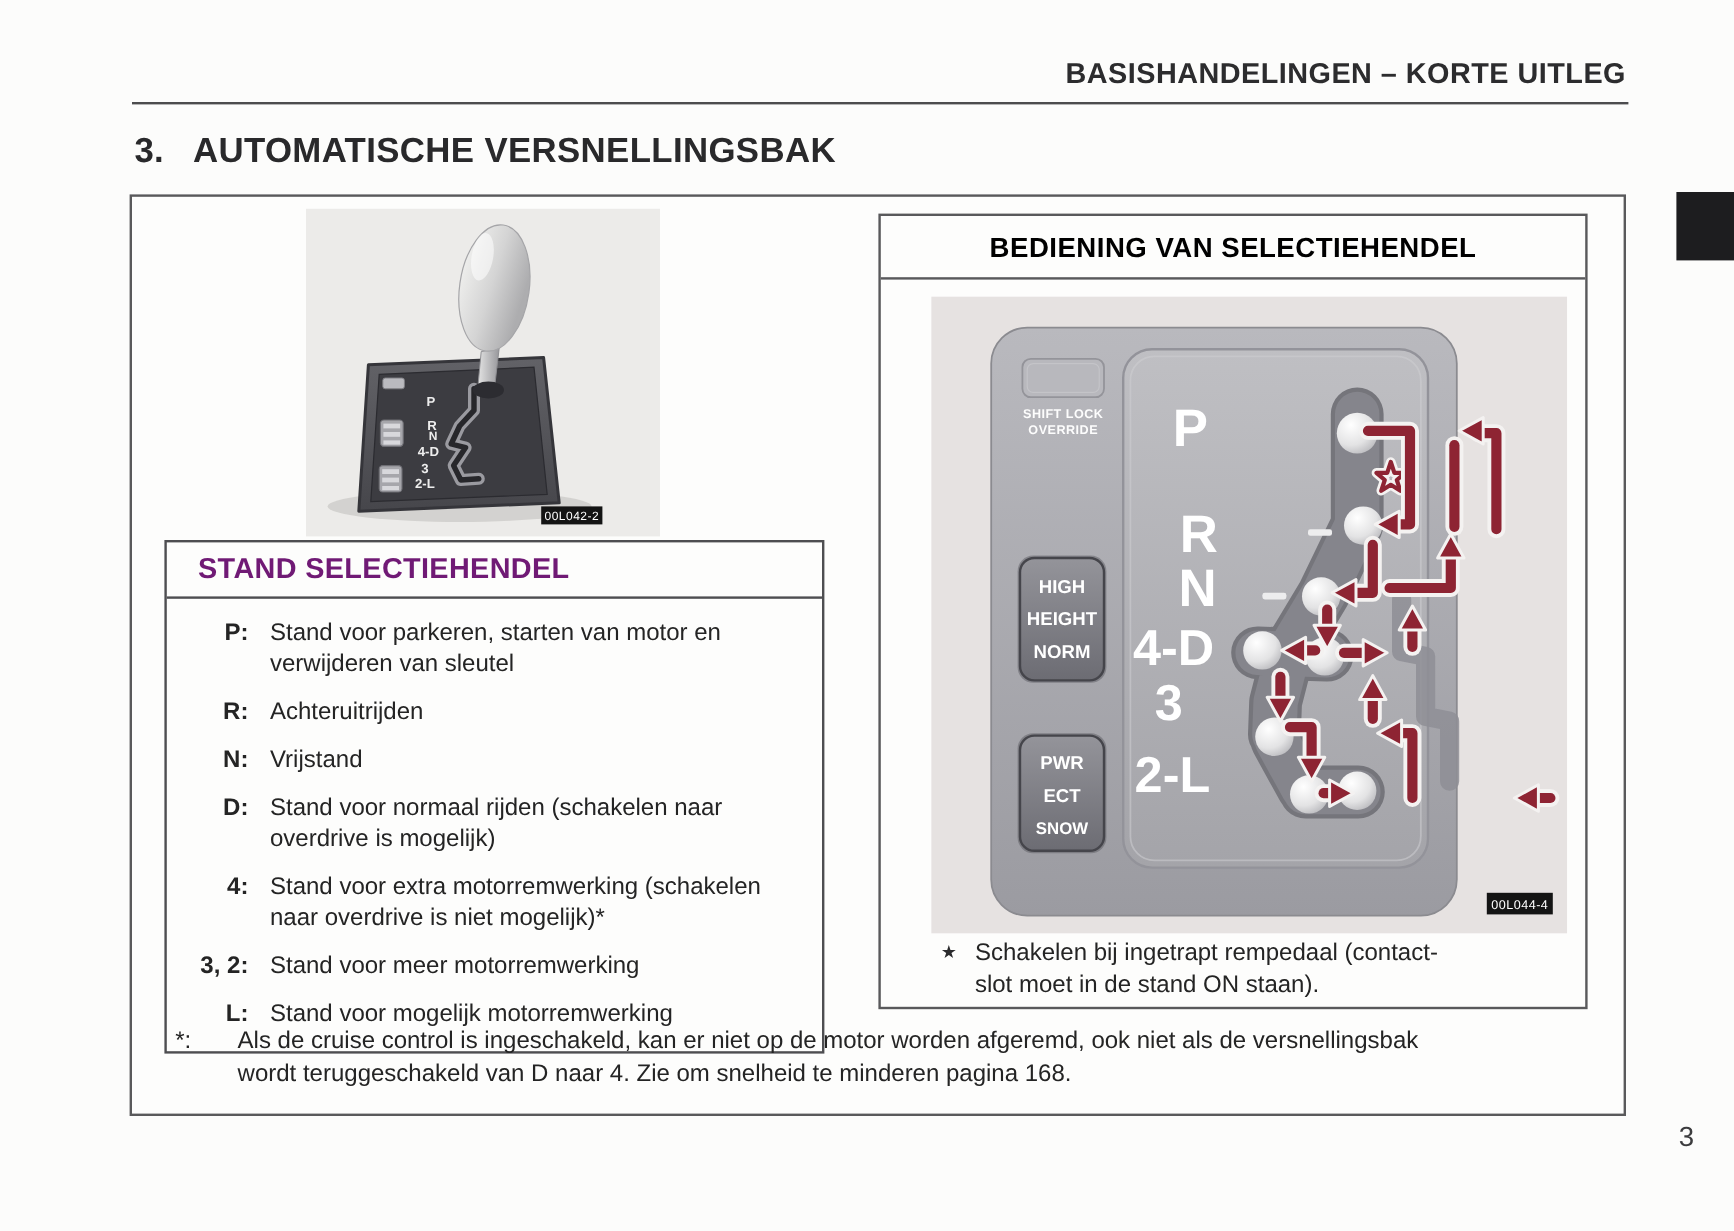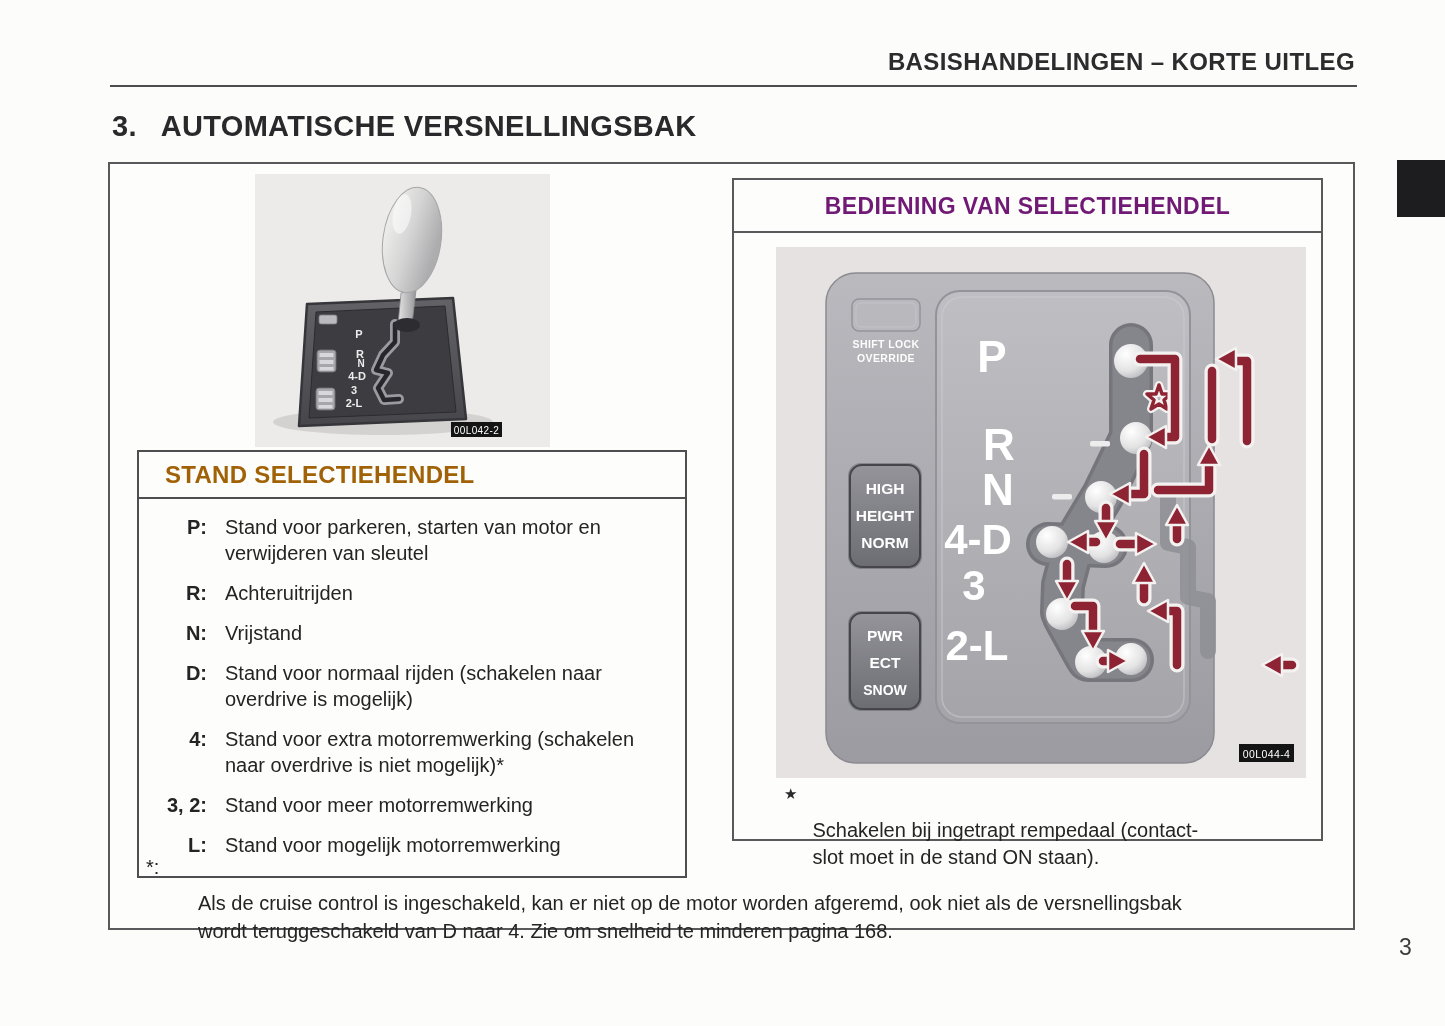--- a/index.html
+++ b/index.html
@@ -10,33 +10,33 @@
   }
   .header-text { position:absolute; top:48px; right:90px; font-size:24px; font-weight:bold; letter-spacing:.4px; color:#2c2c2e; }
   .header-rule { position:absolute; top:85px; left:110px; width:1247px; height:2px; background:#4c4c4e; }
   .page-title { position:absolute; top:110px; left:112px; font-size:29px; font-weight:bold; color:#29292b; letter-spacing:.3px; display:flex; }
   .page-title .num { margin-right:24px; }
   .black-tab { position:absolute; left:1397px; top:160px; width:48px; height:57px; background:#1d1d1f; }
   .outer-box { position:absolute; left:108px; top:162px; width:1243px; height:764px; border:2px solid #59595b; background:#fdfdfc; }
 
   .left-photo { position:absolute; left:145px; top:10px; width:295px; height:273px; background:#ecebe9; }
   .table-box { position:absolute; left:27px; top:286px; width:546px; border:2px solid #4e4e51; background:#fdfdfc; }
-  .tb-header { padding:9px 10px 8px 26px; font-size:24px; font-weight:bold; letter-spacing:.3px; border-bottom:2px solid #4e4e51; color:#a16207; }
+  .tb-header { padding:9px 10px 8px 26px; font-size:24px; font-weight:bold; letter-spacing:.3px; border-bottom:2px solid #4e4e51; color:#701a75; }
   .tb-body { padding:15px 12px 16px 8px; }
   .tb-row { display:flex; margin-bottom:14px; }
   .tb-row:last-child { margin-bottom:2px; }
   .tb-term { width:60px; text-align:right; font-weight:bold; flex-shrink:0; font-size:20px; line-height:1.3; }
   .tb-def { margin-left:18px; font-size:20px; line-height:1.3; white-space:pre-line; }
 
   .right-box { position:absolute; left:622px; top:14px; width:587px; height:659px; border:2px solid #59595b; background:#fdfdfc; }
-  .rb-title { text-align:center; font-size:23px; font-weight:bold; padding:13px 0 11px; border-bottom:2px solid #59595b; letter-spacing:.4px; color:#701a75; }
+  .rb-title { text-align:center; font-size:23px; font-weight:bold; padding:13px 0 11px; border-bottom:2px solid #59595b; letter-spacing:.4px; color:#000000; }
   .rb-photo { position:absolute; left:42px; top:67px; width:489px; height:531px; }
   .rb-footnote { position:absolute; left:50px; top:601px; display:flex; font-size:20px; line-height:1.34; }
   .rb-footnote .star { margin-right:15px; font-size:15px; padding-top:3px; color:#2a2a2c; }
-  .fn-text { white-space:pre-line;margin-top:36px; }
+  .fn-text { white-space:pre-line; }
 
   .bottom-footnote { position:absolute; left:36px; top:690px; display:flex; font-size:20px; line-height:1.38; }
   .bottom-footnote .sym { width:52px; flex-shrink:0; }
   .page-number { position:absolute; left:1399px; top:934px; font-size:23px; color:#3c3c3e; }
   svg text { font-family:"Liberation Sans", sans-serif; }
 </style>
 </head>
 <body>
 
 <div class="header-text">BASISHANDELINGEN – KORTE UITLEG</div>

